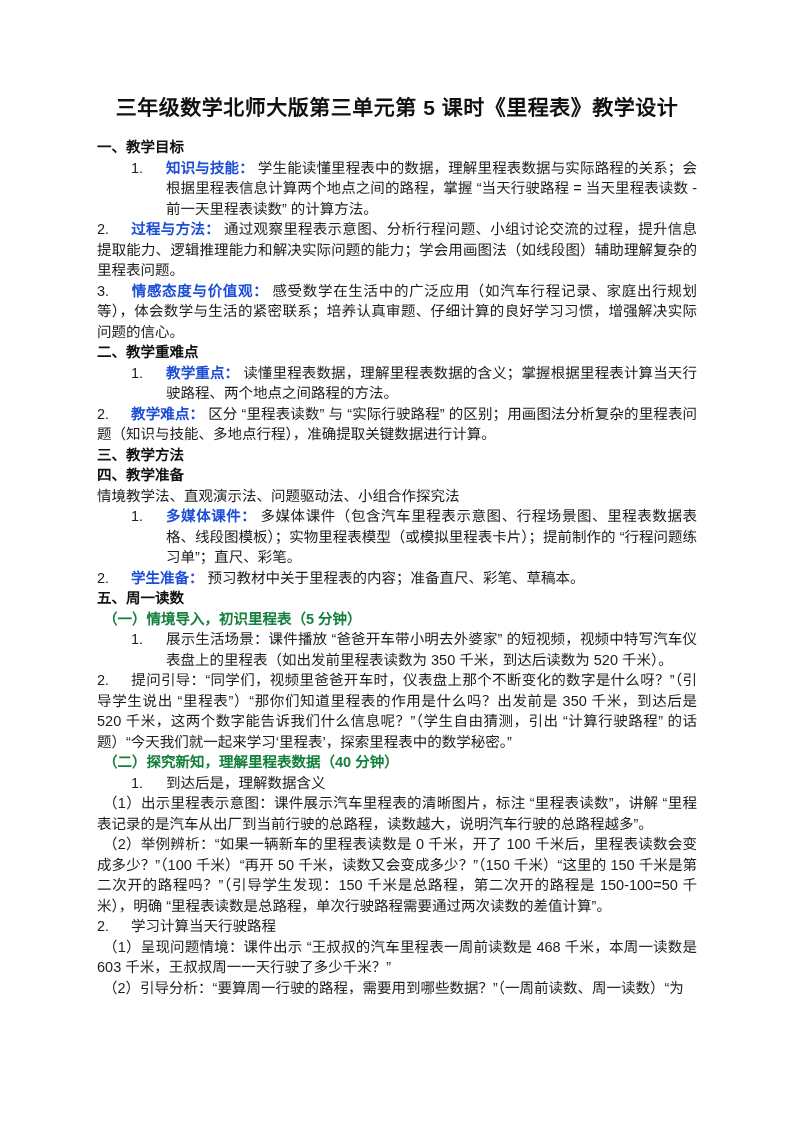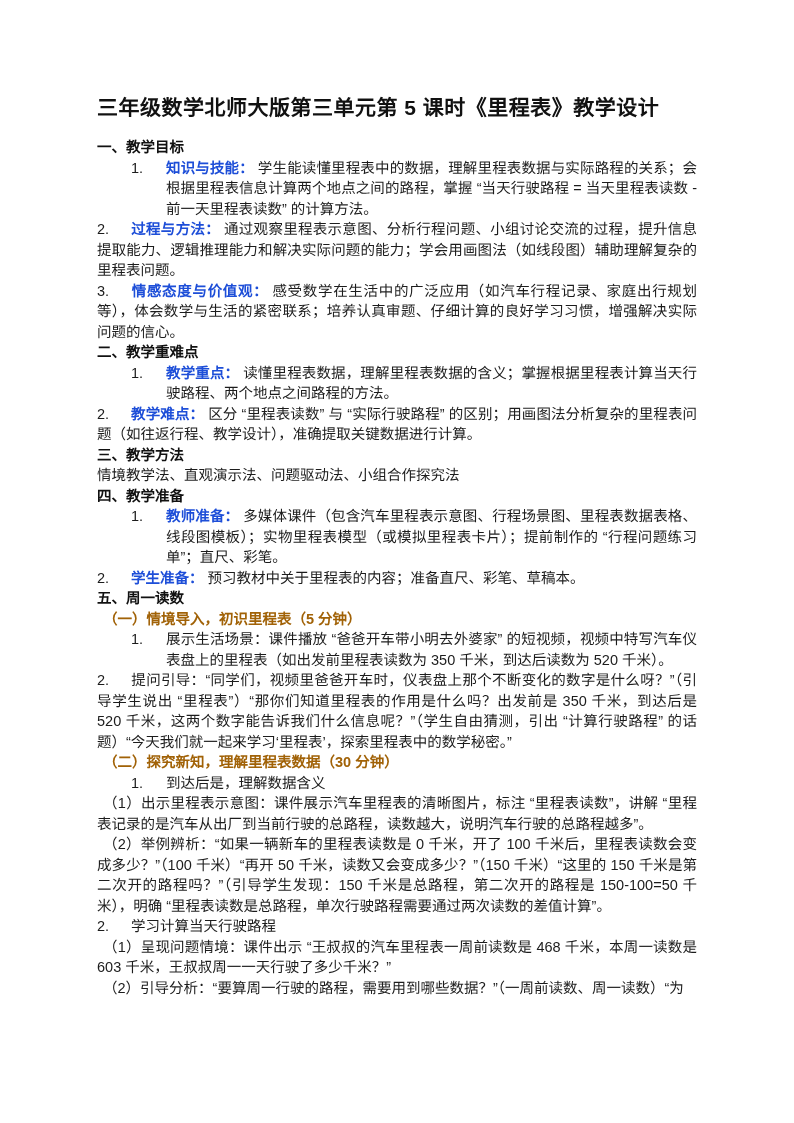--- a/index.html
+++ b/index.html
@@ -12,62 +12,62 @@
   .page {
     box-sizing: border-box;
     width: 794px; height: 1123px;
     padding: 93px 97px 0 97px;
     background: #ffffff;
   }
   .doc-title {
     font-size: 21px;
     font-weight: 700;
     line-height: 29px;
-    text-align: left;
+    text-align: center;
     margin: 0 0 15px 0;
     color: #111111;
     letter-spacing: 0.5px;
   }
   .para {
     font-size: 14.5px;
     line-height: 20.5px;
     text-align: justify;
     margin: 0;
   }
   .para b { font-weight: 700; color: #1d4ed8; margin-right: 4px; }
   .h1 { font-weight: 700; color: #111111; }
-  .h2 { font-weight: 700; color: #a16207; text-indent: 6px; }
+  .h2 { font-weight: 700; color: #15803d; text-indent: 6px; }
   .p-paren { text-indent: 6px; }
   .li-hang { position: relative; padding-left: 69px; }
   .li-hang .num { position: absolute; left: 34px; top: 0; }
   .li-flush .num { display: inline-block; width: 34px; }
 </style>
 </head>
 <body>
 
 <div class="page">
   <h1 class="doc-title">三年级数学北师大版第三单元第 5 课时《里程表》教学设计</h1>
   <div>
       <div class="para h1"><span>一、教学目标</span></div>
       <div class="para li-hang"><span class="num">1.</span><b>知识与技能：</b><span>学生能读懂里程表中的数据，理解里程表数据与实际路程的关系；会根据里程表信息计算两个地点之间的路程，掌握 “当天行驶路程 = 当天里程表读数 - 前一天里程表读数” 的计算方法。</span></div>
       <div class="para li-flush"><span class="num">2.</span><b>过程与方法：</b><span>通过观察里程表示意图、分析行程问题、小组讨论交流的过程，提升信息提取能力、逻辑推理能力和解决实际问题的能力；学会用画图法（如线段图）辅助理解复杂的里程表问题。</span></div>
       <div class="para li-flush"><span class="num">3.</span><b>情感态度与价值观：</b><span>感受数学在生活中的广泛应用（如汽车行程记录、家庭出行规划等），体会数学与生活的紧密联系；培养认真审题、仔细计算的良好学习习惯，增强解决实际问题的信心。</span></div>
       <div class="para h1"><span>二、教学重难点</span></div>
       <div class="para li-hang"><span class="num">1.</span><b>教学重点：</b><span>读懂里程表数据，理解里程表数据的含义；掌握根据里程表计算当天行驶路程、两个地点之间路程的方法。</span></div>
-      <div class="para li-flush"><span class="num">2.</span><b>教学难点：</b><span>区分 “里程表读数” 与 “实际行驶路程” 的区别；用画图法分析复杂的里程表问题（如往返行程、教学设计），准确提取关键数据进行计算。</span></div>
+      <div class="para li-flush"><span class="num">2.</span><b>教学难点：</b><span>区分 “里程表读数” 与 “实际行驶路程” 的区别；用画图法分析复杂的里程表问题（知识与技能、多地点行程），准确提取关键数据进行计算。</span></div>
       <div class="para h1"><span>三、教学方法</span></div>
+      <div class="para h1"><span>四、教学准备</span></div>
       <div class="para p"><span>情境教学法、直观演示法、问题驱动法、小组合作探究法</span></div>
-      <div class="para h1"><span>四、教学准备</span></div>
-      <div class="para li-hang"><span class="num">1.</span><b>教师准备：</b><span>多媒体课件（包含汽车里程表示意图、行程场景图、里程表数据表格、线段图模板）；实物里程表模型（或模拟里程表卡片）；提前制作的 “行程问题练习单”；直尺、彩笔。</span></div>
+      <div class="para li-hang"><span class="num">1.</span><b>多媒体课件：</b><span>多媒体课件（包含汽车里程表示意图、行程场景图、里程表数据表格、线段图模板）；实物里程表模型（或模拟里程表卡片）；提前制作的 “行程问题练习单”；直尺、彩笔。</span></div>
       <div class="para li-flush"><span class="num">2.</span><b>学生准备：</b><span>预习教材中关于里程表的内容；准备直尺、彩笔、草稿本。</span></div>
       <div class="para h1"><span>五、周一读数</span></div>
       <div class="para h2"><span>（一）情境导入，初识里程表（5 分钟）</span></div>
       <div class="para li-hang"><span class="num">1.</span><span>展示生活场景：课件播放 “爸爸开车带小明去外婆家” 的短视频，视频中特写汽车仪表盘上的里程表（如出发前里程表读数为 350 千米，到达后读数为 520 千米）。</span></div>
       <div class="para li-flush"><span class="num">2.</span><span>提问引导：“同学们，视频里爸爸开车时，仪表盘上那个不断变化的数字是什么呀？”（引导学生说出 “里程表”）“那你们知道里程表的作用是什么吗？出发前是 350 千米，到达后是 520 千米，这两个数字能告诉我们什么信息呢？”（学生自由猜测，引出 “计算行驶路程” 的话题）“今天我们就一起来学习‘里程表’，探索里程表中的数学秘密。”</span></div>
-      <div class="para h2"><span>（二）探究新知，理解里程表数据（30 分钟）</span></div>
+      <div class="para h2"><span>（二）探究新知，理解里程表数据（40 分钟）</span></div>
       <div class="para li-hang"><span class="num">1.</span><span>到达后是，理解数据含义</span></div>
       <div class="para p-paren"><span>（1）出示里程表示意图：课件展示汽车里程表的清晰图片，标注 “里程表读数”，讲解 “里程表记录的是汽车从出厂到当前行驶的总路程，读数越大，说明汽车行驶的总路程越多”。</span></div>
       <div class="para p-paren"><span>（2）举例辨析：“如果一辆新车的里程表读数是 0 千米，开了 100 千米后，里程表读数会变成多少？”（100 千米）“再开 50 千米，读数又会变成多少？”（150 千米）“这里的 150 千米是第二次开的路程吗？”（引导学生发现：150 千米是总路程，第二次开的路程是 150-100=50 千米），明确 “里程表读数是总路程，单次行驶路程需要通过两次读数的差值计算”。</span></div>
       <div class="para li-flush"><span class="num">2.</span><span>学习计算当天行驶路程</span></div>
       <div class="para p-paren"><span>（1）呈现问题情境：课件出示 “王叔叔的汽车里程表一周前读数是 468 千米，本周一读数是 603 千米，王叔叔周一一天行驶了多少千米？”</span></div>
       <div class="para p-paren"><span>（2）引导分析：“要算周一行驶的路程，需要用到哪些数据？”（一周前读数、周一读数）“为</span></div>
     </div>
 </div>
 
 </body></html>

